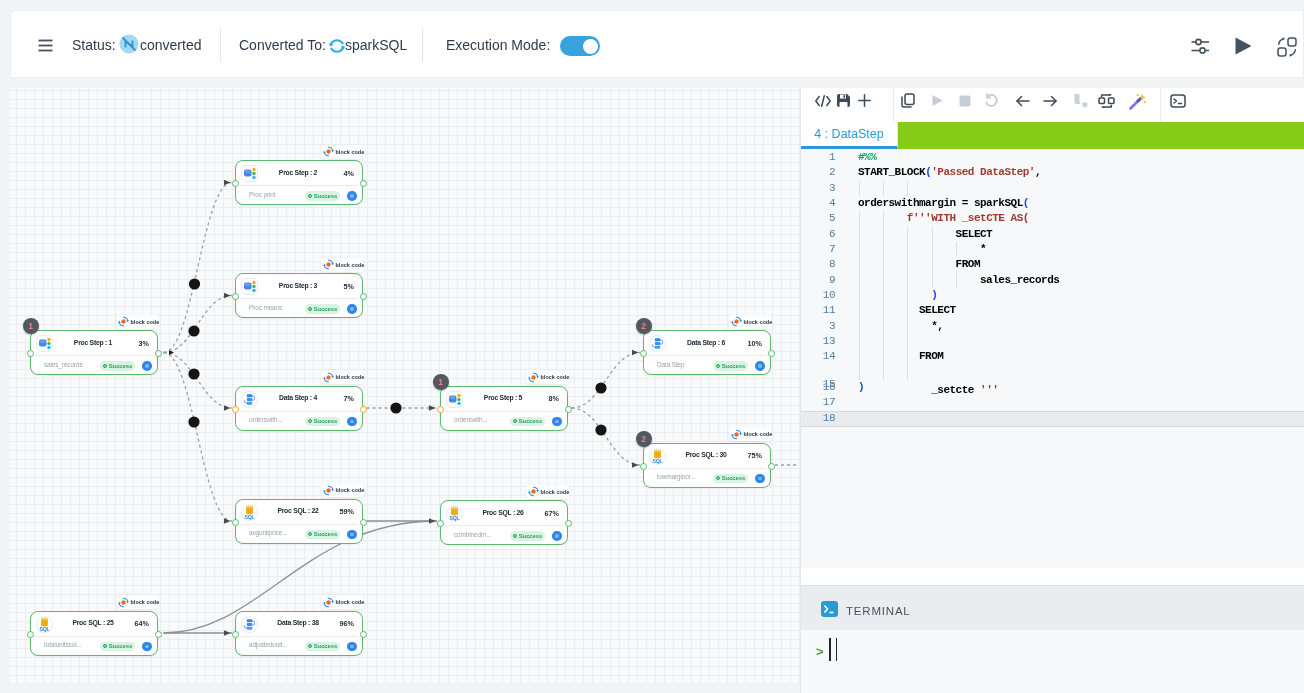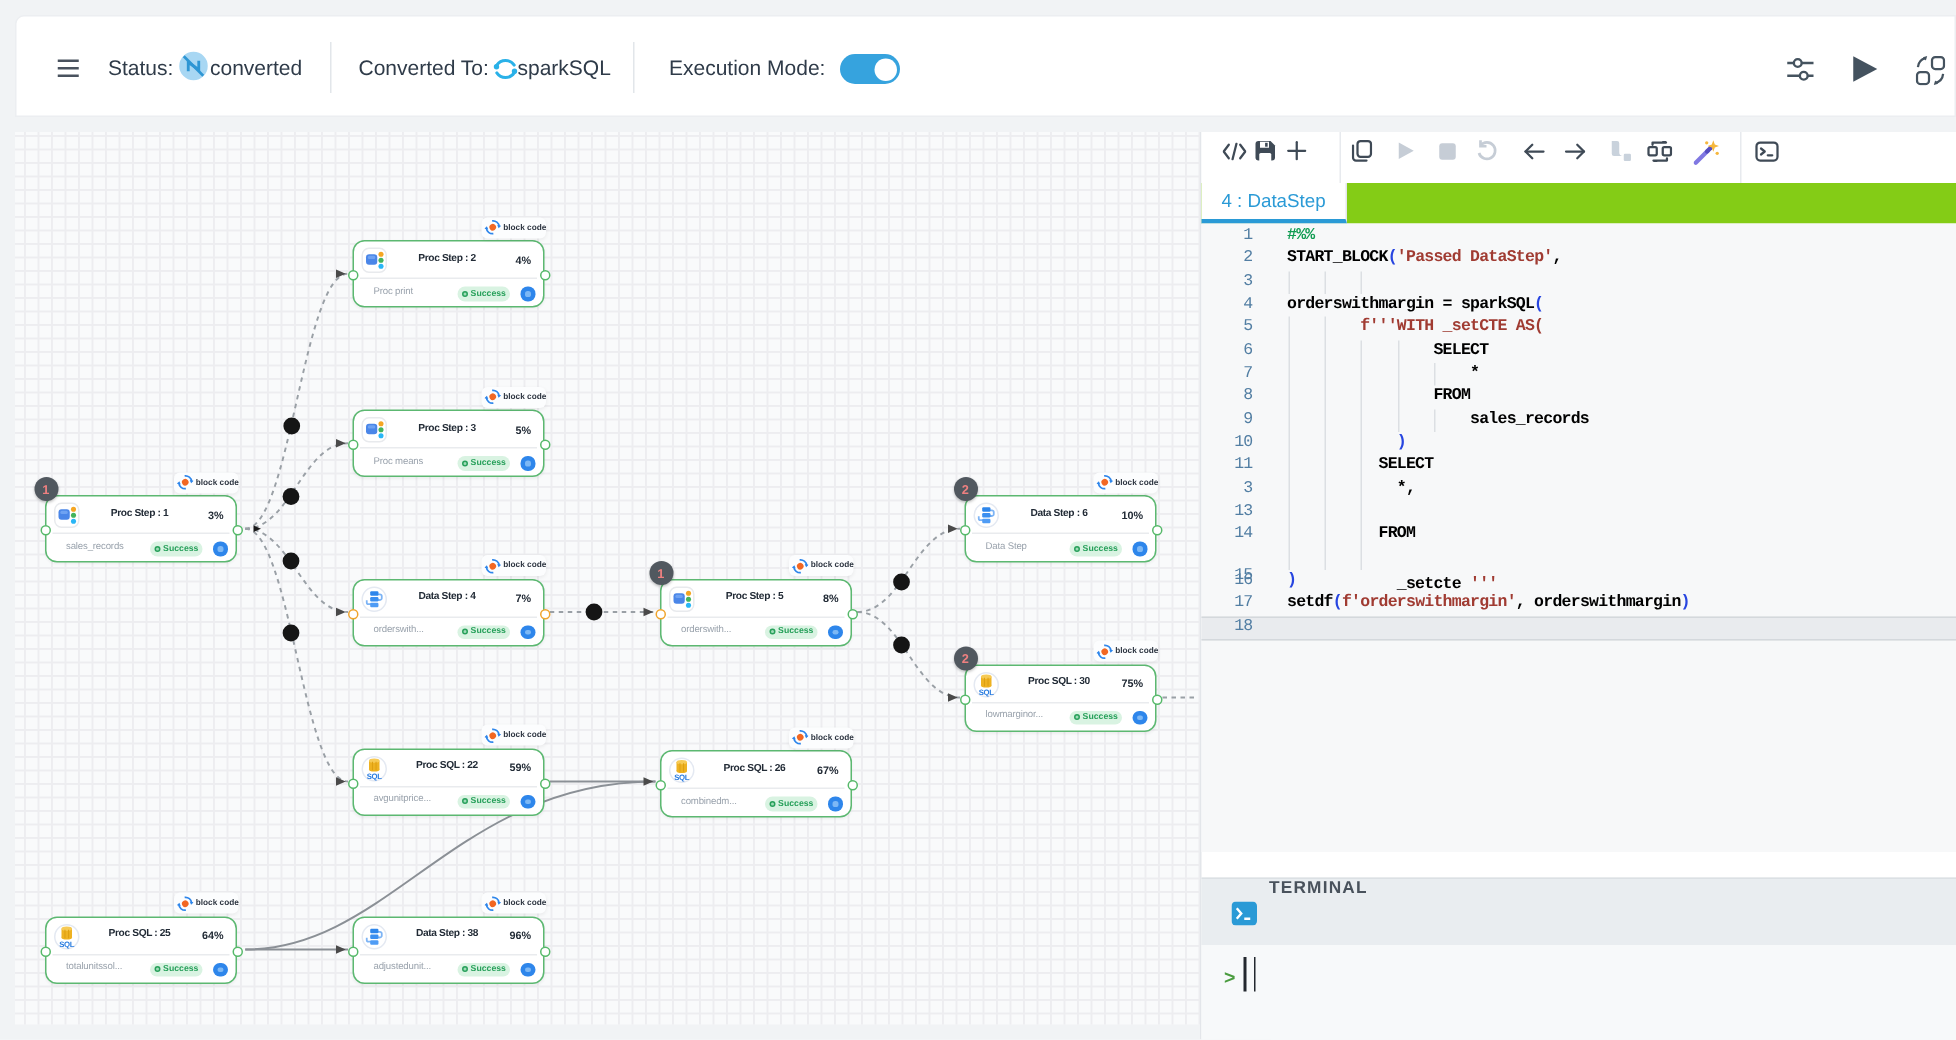--- a/index.html
+++ b/index.html
@@ -638,29 +638,28 @@
 <div class="ln" style="top:170.15px">3</div>
 <div class="cl txt" style="top:170.15px">            *,</div>
 <div class="ln" style="top:185.5px">13</div>
 <div class="ln" style="top:200.85px">14</div>
 <div class="cl txt" style="top:200.85px">          FROM</div>
 <div class="ln" style="top:228px">15</div>
 <div class="cl txt" style="top:234px">            _setcte <span class="s">'''</span></div>
 <div class="ln" style="top:231.55px">16</div>
 <div class="cl txt" style="top:231.55px"><span class="p">)</span></div>
 <div class="ln" style="top:246.9px">17</div>
-<div class="cl txt" style="top:246.9px">setdf<span class="p">(</span><span class="s">f'orderswithmargin'</span>, orderswithmargin<span class="p">)</span></div>
 <div class="ln" style="top:262.25px">18</div>
 </div>
 <div id="termbar">
 <svg style="position:absolute;left:20px;top:14.5px" width="17" height="16">
         <rect x="0" y="0" width="17" height="16" rx="3" fill="#2a9ad6"></rect>
         <path d="M3.5 4.5 l3 3.5 -3 3.5" stroke="#fff" stroke-width="1.6" fill="none"></path>
         <line x1="8.5" y1="11.5" x2="12.5" y2="11.5" stroke="#fff" stroke-width="1.6"></line>
       </svg>
-<span style="position:absolute;left:45px;top:0;font-size:11.5px;font-weight:bold;color:#49525c;letter-spacing:0.8px">TERMINAL</span>
+<span style="position:absolute;left:45px;top:19px;font-size:11.5px;font-weight:normal;color:#49525c;letter-spacing:0.8px">TERMINAL</span>
 </div>
 <div id="prompt">
 <span style="position:absolute;left:15px;top:13.5px;font-size:13px;font-weight:bold;color:#4a9c3f">&gt;</span>
 <div style="position:absolute;left:27.5px;top:8px;width:2px;height:23px;background:#23282e"></div>
 <div style="position:absolute;left:34.5px;top:8px;width:1.4px;height:23px;background:#23282e"></div>
 </div>
 </div>
 
 </body></html>

